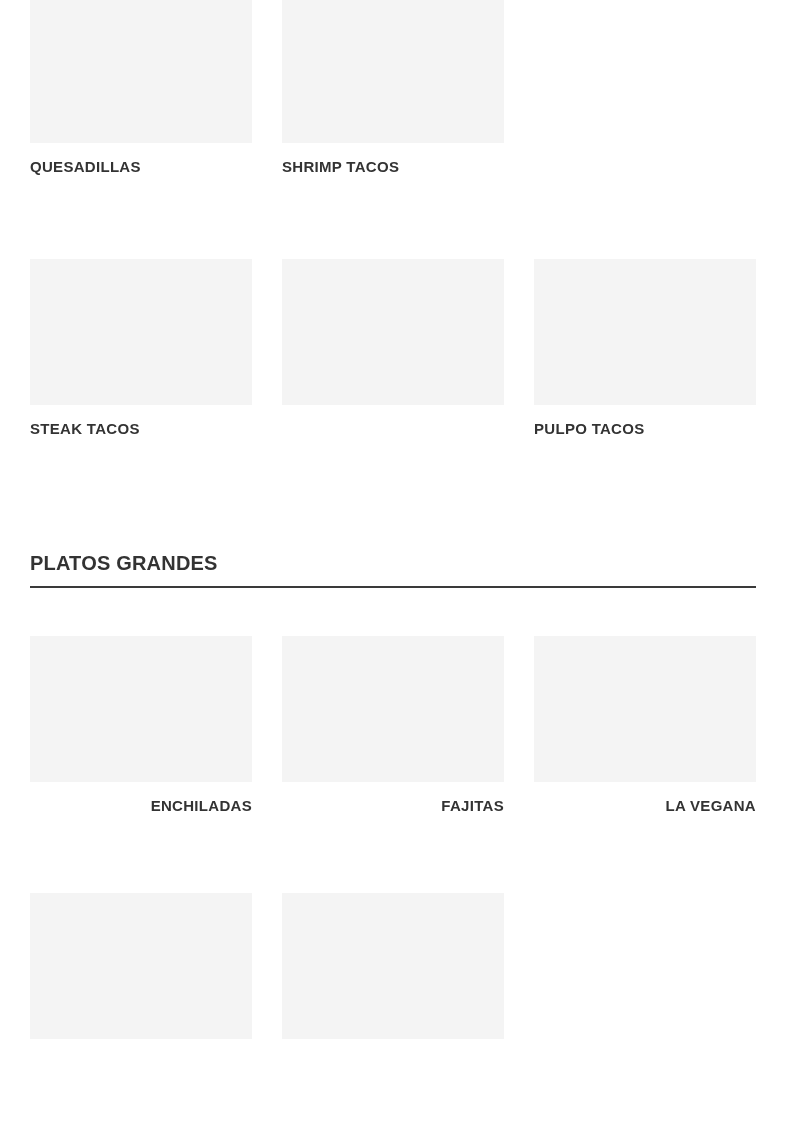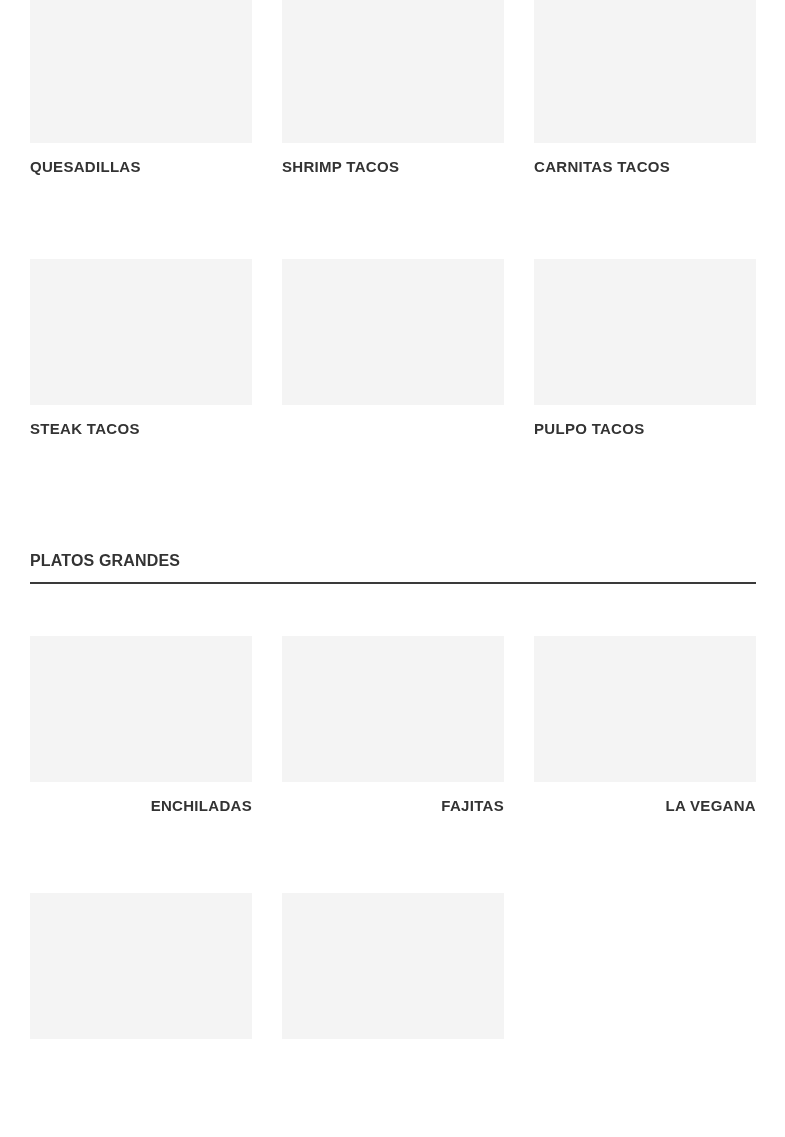--- a/index.html
+++ b/index.html
@@ -64,21 +64,21 @@
   .row-clipped .card-image {
     height: 143px;
   }
 
   
   .section-heading-wrap {
     width: 726px;
   }
   .section-heading {
     display: block;
-    font-size: 16px;
+    font-size: 20px;
     font-weight: bold;
     letter-spacing: 0.01em;
     text-transform: uppercase;
     color: #333333;
     line-height: 1;
     padding-bottom: 0;
   }
   .section-rule {
     display: block;
     width: 726px;
@@ -109,24 +109,20 @@
       <div class="menu-card">
         <span class="card-image" style="background: rgb(244, 244, 244);"></span>
         <span class="card-title">QUESADILLAS</span>
       </div>
 
       <div class="menu-card">
         <span class="card-image" style="background: rgb(244, 244, 244);"></span>
         <span class="card-title">SHRIMP TACOS</span>
       </div>
 
-      <div class="menu-card">
-        <span class="card-image" style="background: rgb(244, 244, 244);"></span>
-        <span class="card-title">CARNITAS TACOS</span>
-      </div>
 
     </div>
   </div>
 
   <div class="block" id="row2">
     <div class="menu-grid row-2">
 
       <div class="menu-card">
         <span class="card-image" style="background: rgb(244, 244, 244);"></span>
         <span class="card-title">STEAK TACOS</span>

